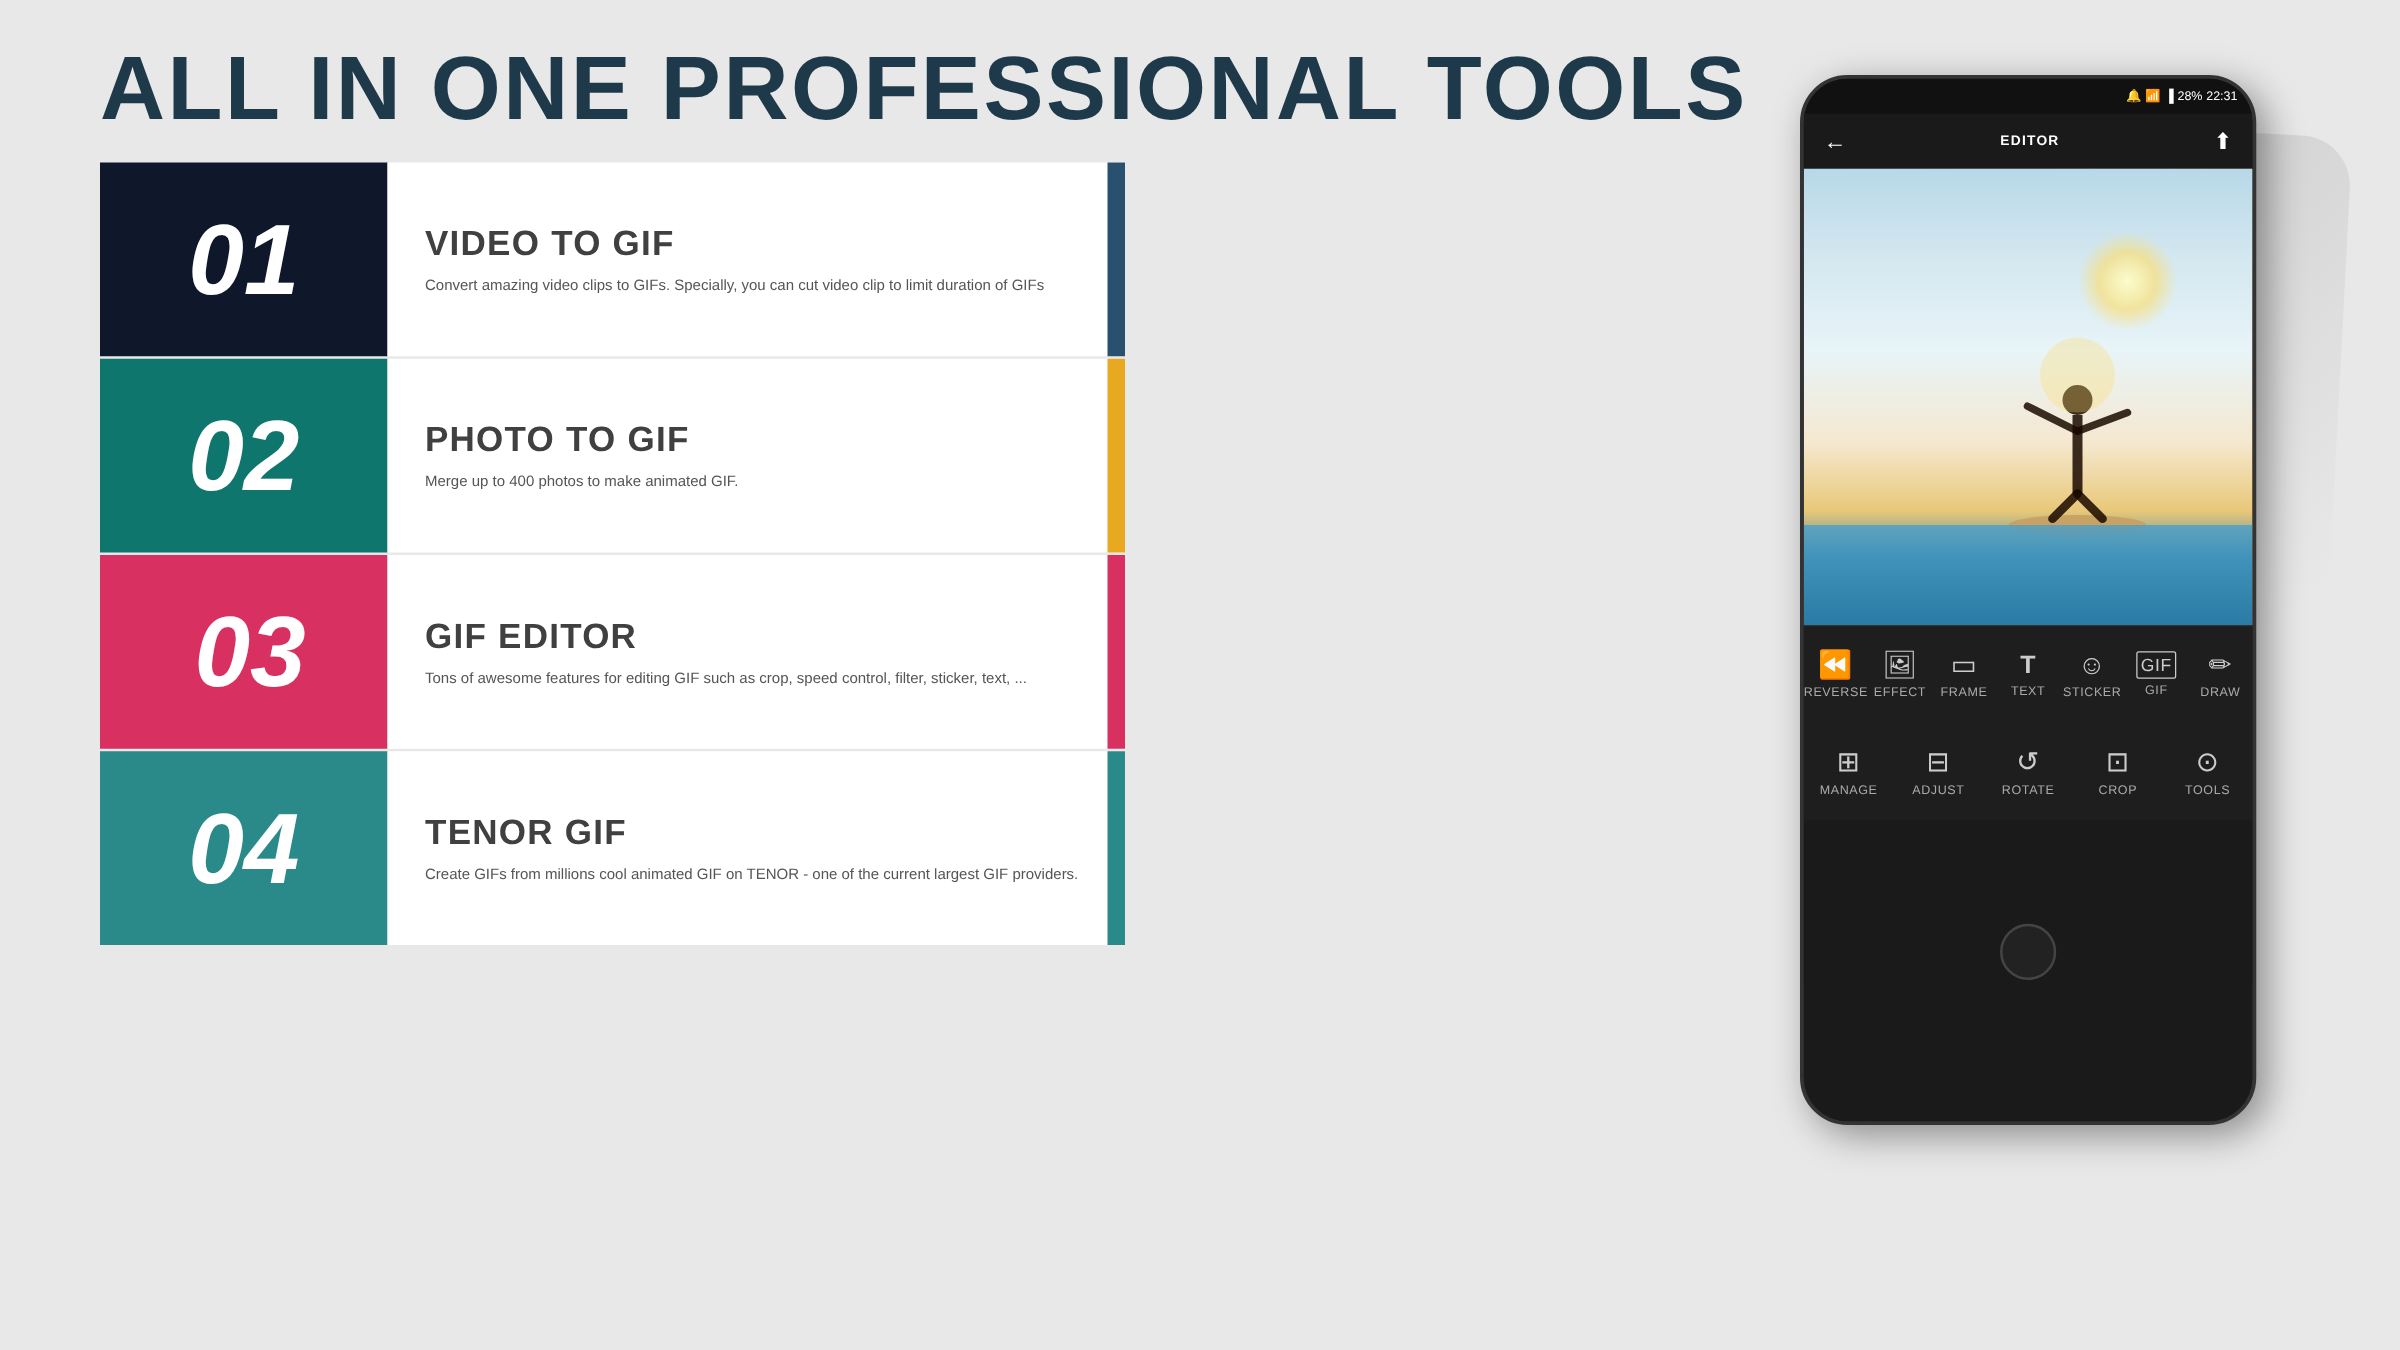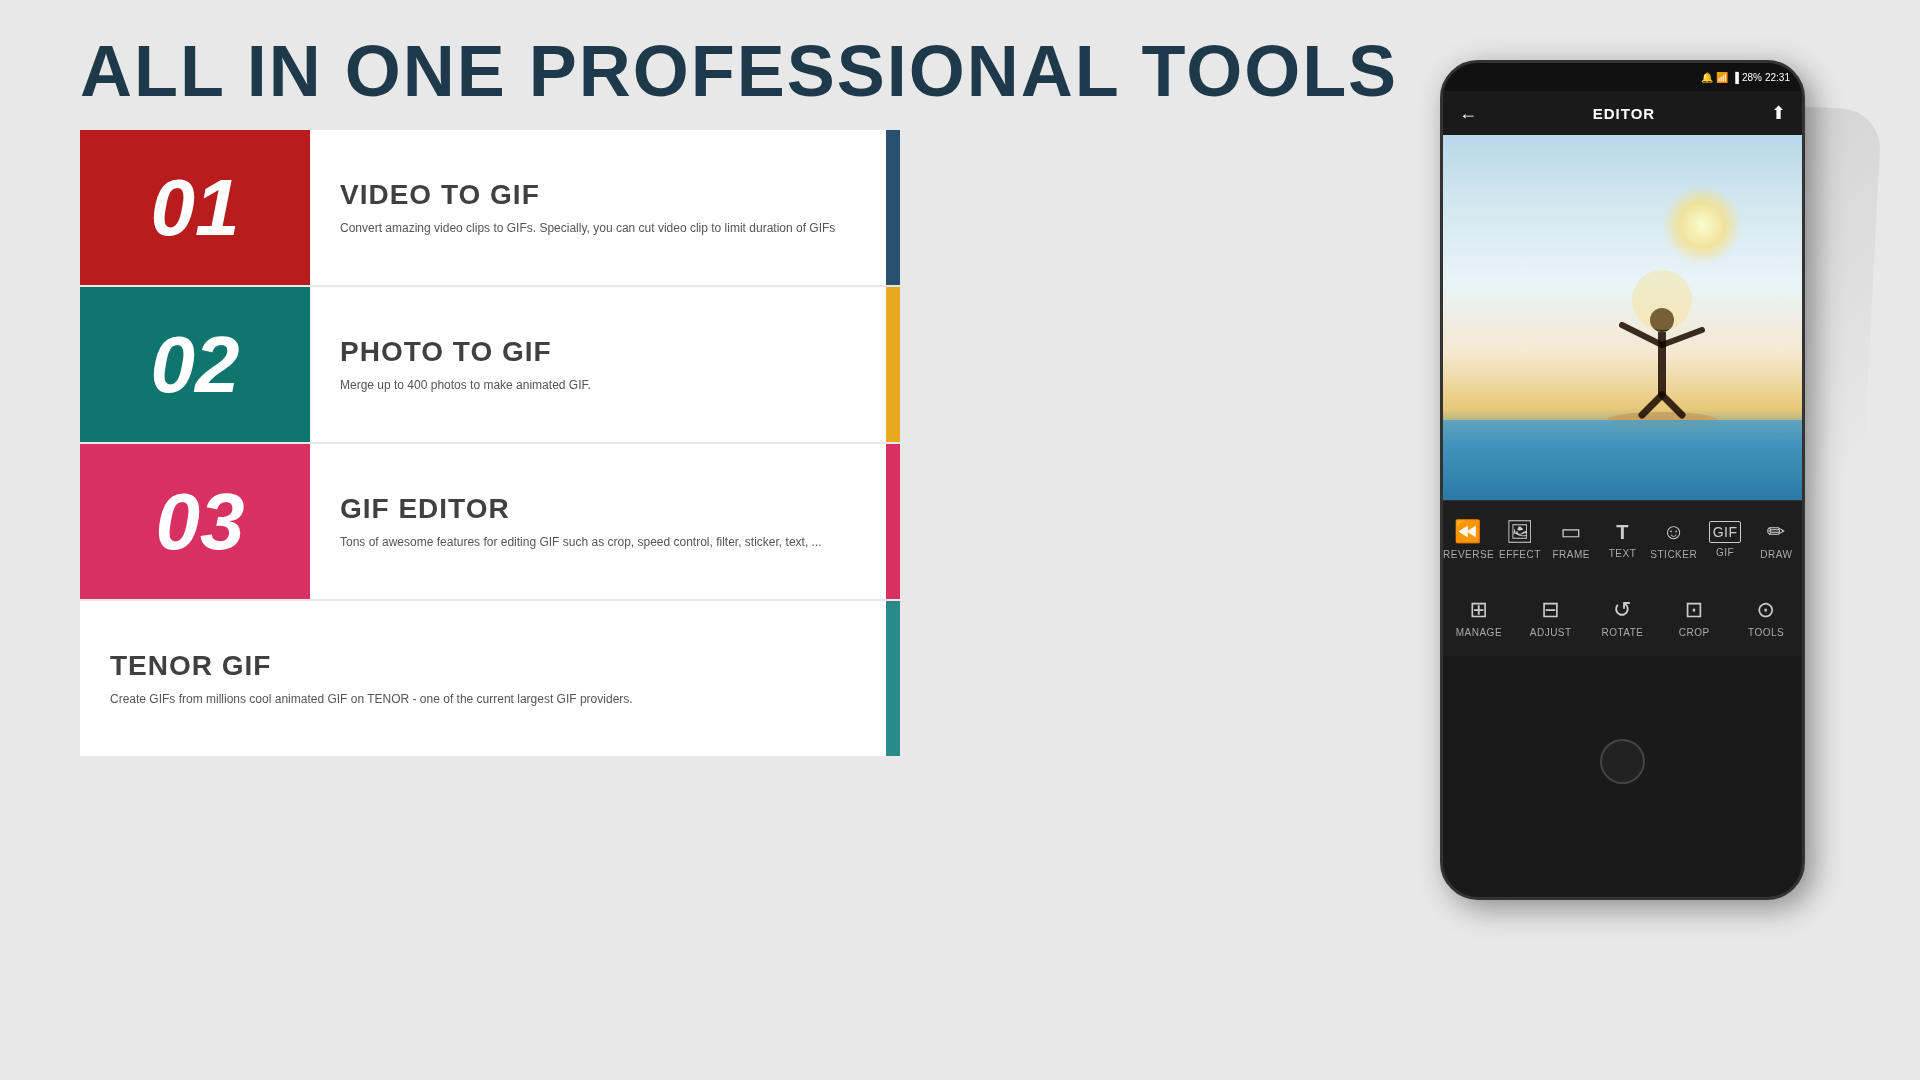--- a/index.html
+++ b/index.html
@@ -79,21 +79,21 @@
       letter-spacing: 1px;
     }
 
     .feature-desc {
       font-size: 12px;
       color: #555;
       line-height: 1.5;
     }
 
     
-    .row-1 .feature-number-box { background-color: #b91c1c; }
+    .row-1 .feature-number-box { background-color: #0f172a; }
     .row-1 .feature-accent { background-color: #2a5070; }
 
     
     .row-2 .feature-number-box { background-color: #0f766e; }
     .row-2 .feature-accent { background-color: #e8a820; }
 
     
     .row-3 .feature-number-box { background-color: #d83060; padding-left: 10px; }
     .row-3 .feature-accent { background-color: #d83060; }
 
@@ -162,21 +162,21 @@
       height: 44px;
       background: #1a1a1a;
       display: flex;
       align-items: center;
       justify-content: space-between;
       padding: 0 16px;
       color: white;
     }
 
     .editor-title {
-      font-size: 15px;
+      font-size: 11px;
       font-weight: bold;
       color: white;
       letter-spacing: 1px;
       text-align: center;
     }
 
     .back-arrow {
       font-size: 18px;
       color: white;
     }
@@ -342,20 +342,23 @@
       <span class="feature-number">03</span>
     </div>
     <div class="feature-content">
       <div class="feature-accent"></div>
       <div class="feature-title">GIF EDITOR</div>
       <div class="feature-desc">Tons of awesome features for editing GIF such as  crop, speed control, filter, sticker, text, ...</div>
     </div>
   </div>
 
   <div class="feature-row row-4">
+    <div class="feature-number-box">
+      <span class="feature-number">04</span>
+    </div>
     <div class="feature-content">
       <div class="feature-accent"></div>
       <div class="feature-title">TENOR GIF</div>
       <div class="feature-desc">Create GIFs from millions cool animated GIF on TENOR - one of the current largest GIF providers.</div>
     </div>
   </div>
 
 </div>
 
 <div class="phone-area">

